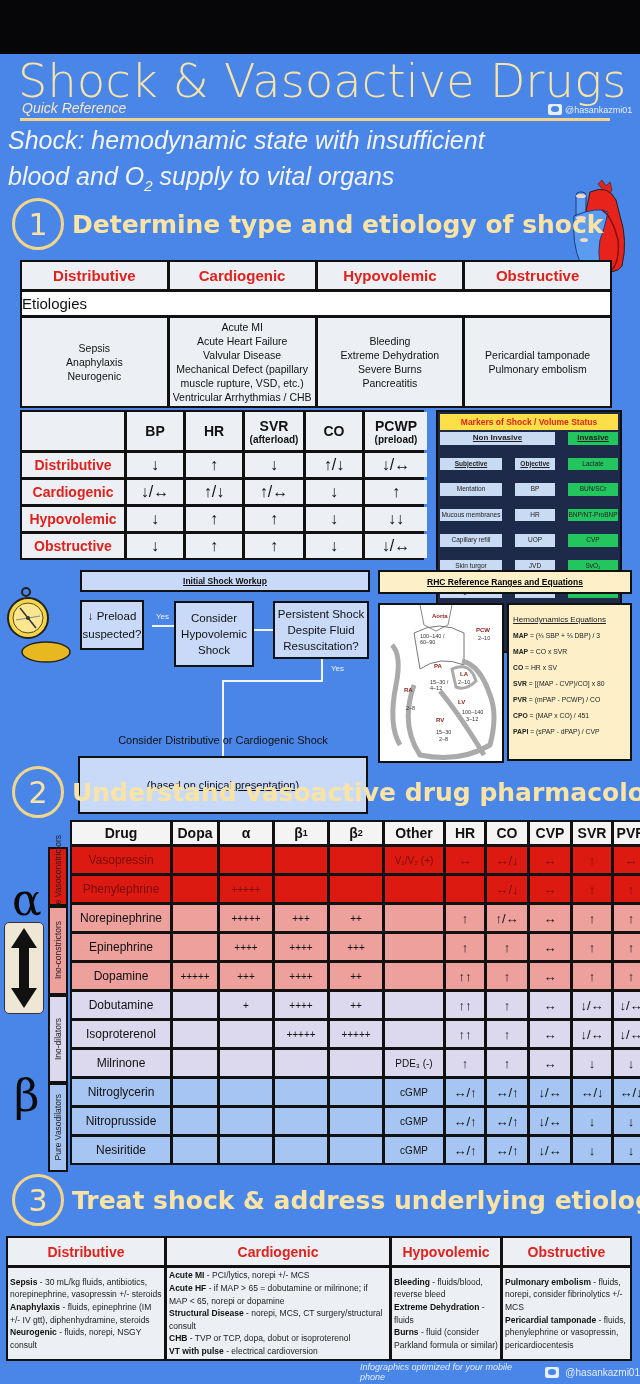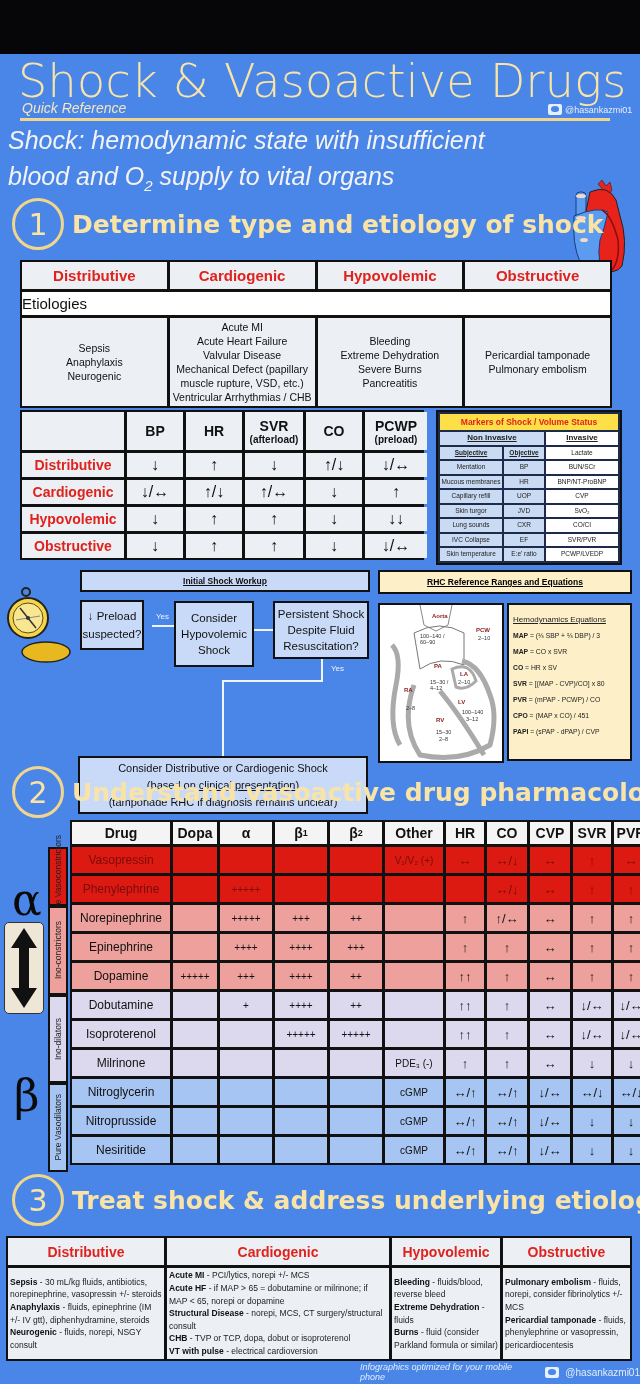--- a/index.html
+++ b/index.html
@@ -35,35 +35,35 @@
           grid-template-columns: 102px 56px 56px 58px 56px 62px; gap: 3px; }
   .hemo div { background: #eceff4; display: flex; align-items: center; justify-content: center; color: #111; }
   .hemo .h { height: 38px; font-weight: bold; font-size: 14px; text-align: center; flex-direction: column; }
   .hemo .h small { font-size: 10px; }
   .hemo .rl { color: #e0221d; font-weight: bold; font-size: 14px; height: 24px; }
   .hemo .c { height: 24px; font-size: 16px; }
 
   
   .markers { left: 436px; top: 356px; width: 186px; background: #1d2a4a; border: 2px solid #111; padding: 2px; }
   .markers .mtitle { background: #fde047; color: #e0221d; font-weight: bold; font-size: 8.5px; text-align: center; padding: 3px 0; }
-  .markers .mgrid { display: grid; grid-template-columns: 62px 40px 1fr; gap: 2px; margin-top: 2px; }
+  .markers .mgrid { display: grid; grid-template-columns: 62px 40px 1fr; gap: 13px; margin-top: 2px; }
   .markers .mgrid div { font-size: 6.5px; text-align: center; height: 12.5px; line-height: 12.5px; white-space: nowrap; overflow: hidden; color: #222; }
   .markers .ni { background: #c9daf3; }
-  .markers .inv { background: #ffffff; }
+  .markers .inv { background: #22c55e; }
   .markers .b { font-weight: bold; text-decoration: underline; }
   .markers .span2 { grid-column: span 2; font-size: 8px !important; }
   .markers .big { font-size: 8px !important; }
 
   
   .box { background: #c9daf8; border: 2px solid #111; color: #111; text-align: center; }
   .workup-title { left: 80px; top: 516px; width: 290px; height: 22px; font-size: 8.5px; font-weight: bold; text-decoration: underline; display: flex; align-items: center; justify-content: center; }
   .fl1 { left: 80px; top: 546px; width: 64px; height: 50px; font-size: 11.5px; line-height: 18px; display: flex; align-items: center; justify-content: center; }
   .fl2 { left: 174px; top: 547px; width: 80px; height: 66px; font-size: 11.5px; line-height: 16px; display: flex; align-items: center; justify-content: center; }
   .fl3 { left: 273px; top: 547px; width: 96px; height: 58px; font-size: 11.5px; line-height: 16px; display: flex; align-items: center; justify-content: center; }
-  .fl4 { left: 78px; top: 702px; width: 290px; height: 58px; font-size: 11px; line-height: 17px; display: flex; flex-direction: column; align-items: center; justify-content: center; }
+  .fl4 { left: 78px; top: 702px; width: 290px; height: 58px; font-size: 11px; line-height: 17px; display: flex; flex-direction: column; align-items: center; justify-content: center; gap: 28px; }
   .yes { color: #eef3ff; font-size: 8px; }
   .line { background: #f0f4ff; }
   .rhc-title { left: 378px; top: 516px; width: 254px; height: 24px; background: #fdf0c8; border: 2px solid #111; font-size: 8.5px; font-weight: bold; text-decoration: underline; display: flex; align-items: center; justify-content: center; }
   .heart-diag { left: 378px; top: 549px; width: 126px; height: 160px; background: #fff; border: 2px solid #111; overflow: hidden; }
   .hd-label { font-size: 6px; color: #8a1a1a; font-weight: bold; }
   .hd-val { font-size: 5.5px; color: #333; }
   .equations { left: 507px; top: 549px; width: 125px; height: 158px; background: #fdf0c8; border: 2px solid #111; padding: 4px 4px; font-size: 6.8px; color: #222; }
   .equations .et { font-size: 8px; text-decoration: underline; margin: 6px 0 8px 0; }
   .equations .eq { margin-bottom: 9px; white-space: nowrap; }
   .equations b { font-weight: bold; }

